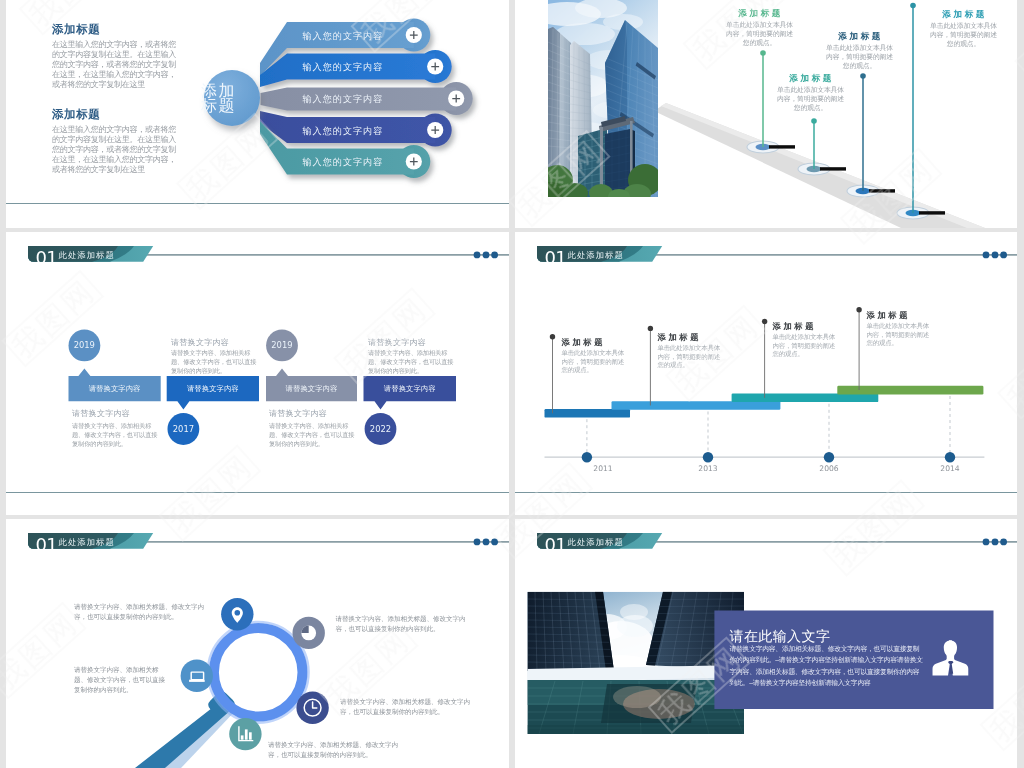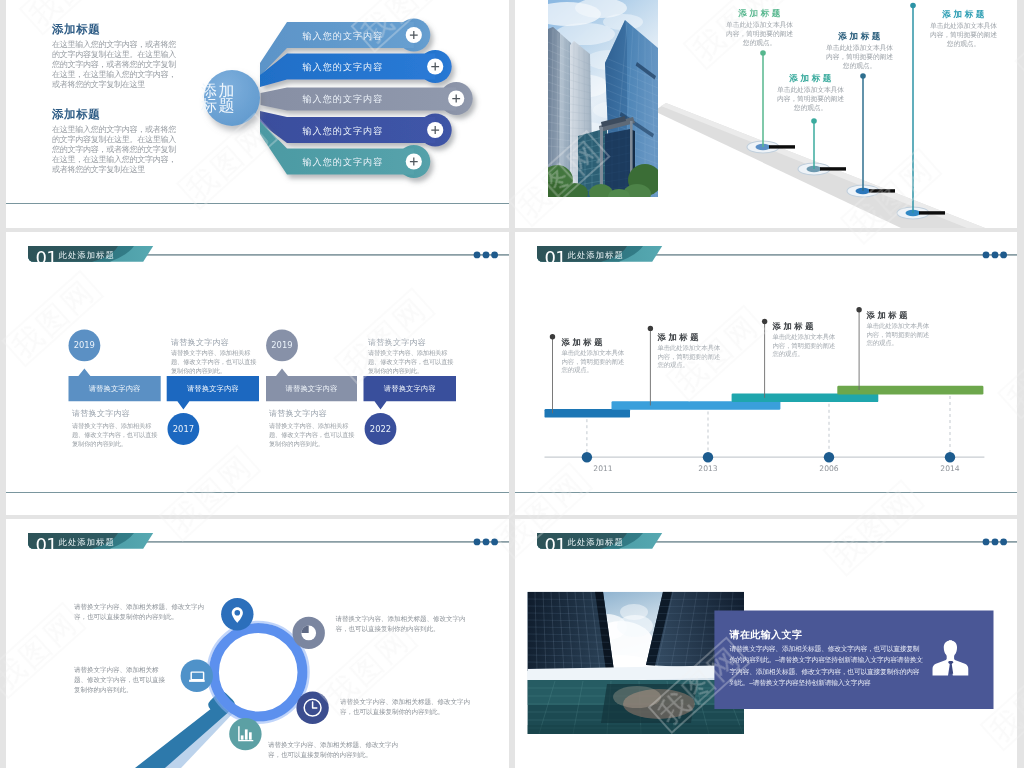--- a/index.html
+++ b/index.html
@@ -14,21 +14,21 @@
   .s5{left:6px;top:519px;width:503px;height:249px}
   .s6{left:515px;top:519px;width:502px;height:249px}
   svg{display:block}
   .svgfull{position:absolute;left:0;top:0}
   .tx{position:absolute;white-space:pre}
 
   
   .s1-head{font-size:11.5px;font-weight:bold;color:#2f5d86;letter-spacing:.6px}
   .s1-body{font-size:8.1px;color:#979ca2;line-height:9.9px;width:124px;letter-spacing:-0.35px}
   .ribbon-label{position:absolute;font-size:9.1px;color:#edf3fa;letter-spacing:1.0px;white-space:pre}
-  .s6-t{position:absolute;font-size:10px;font-weight:bold;color:#ffffff;letter-spacing:.4px;white-space:pre}
+  .s6-t{position:absolute;font-size:14px;font-weight:normal;color:#ffffff;letter-spacing:.4px;white-space:pre}
   .s6-b{position:absolute;font-size:6.8px;color:#e7eaf5;line-height:11.5px;letter-spacing:-0.25px}
   .s5-b{position:absolute;font-size:6.6px;color:#8c9298;line-height:10px;letter-spacing:-0.1px}
   .s4-t{position:absolute;font-size:8.3px;font-weight:bold;color:#3e4246;letter-spacing:2.6px;white-space:pre}
   .s4-b{position:absolute;font-size:6.5px;color:#a6acb2;line-height:8.6px;width:67px;letter-spacing:-0.25px}
   .s4-yr{position:absolute;width:30px;text-align:center;font-size:7.6px;color:#8d9298;font-family:"DejaVu Sans",sans-serif}
   .s3-year{position:absolute;width:31.8px;text-align:center;font-size:8.4px;color:#eaf2fa;font-family:"DejaVu Sans",sans-serif;letter-spacing:0}
   .s3-box{position:absolute;text-align:center;font-size:7.3px;color:#f1f6fb;letter-spacing:.1px}
   .s3-cap{position:absolute;font-size:8px;color:#9aa3ad;letter-spacing:.3px;white-space:pre}
   .s3-body{position:absolute;font-size:6.3px;color:#9aa0a6;line-height:9.2px;width:86px;letter-spacing:-0.2px}
   .hb-num{position:absolute;font-size:18px;font-weight:normal;color:#ffffff;font-family:"DejaVu Sans",sans-serif;letter-spacing:-0.6px}

